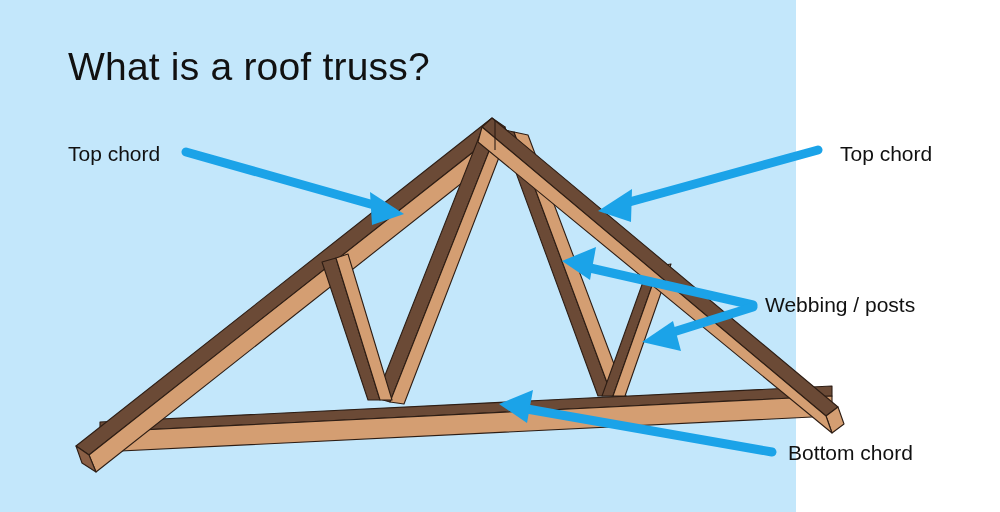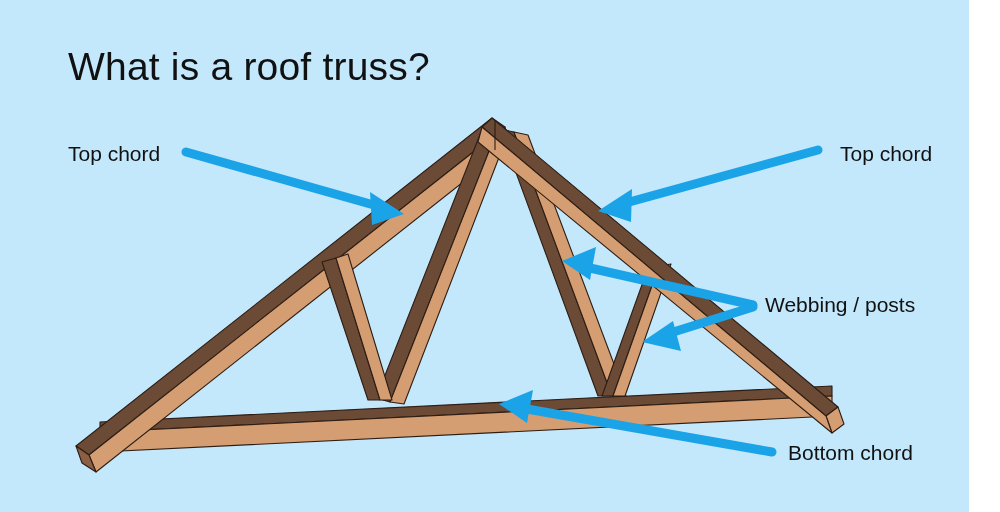--- a/index.html
+++ b/index.html
@@ -7,21 +7,21 @@
     padding: 0;
   }
   body {
     width: 1000px;
     height: 512px;
     overflow: hidden;
     font-family: "Liberation Sans", sans-serif;
   }
   #stage {
     position: relative;
-    width: 969px;
+    width: 796px;
     height: 512px;
     background: #c3e7fb;
   }
   #diagram {
     position: absolute;
     left: 0;
     top: 0;
     width: 1000px;
     height: 512px;
     display: block;

